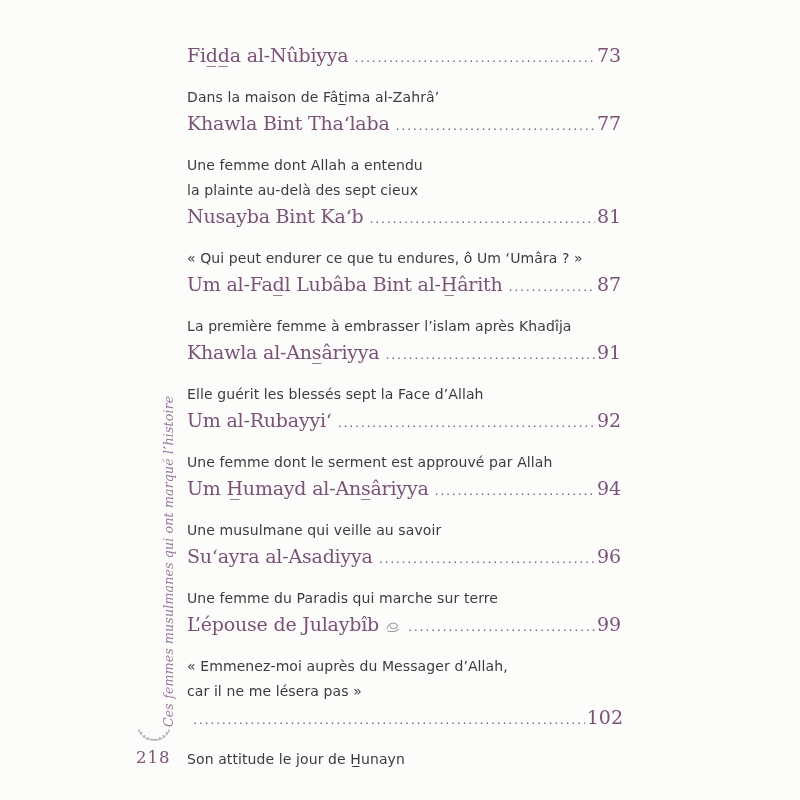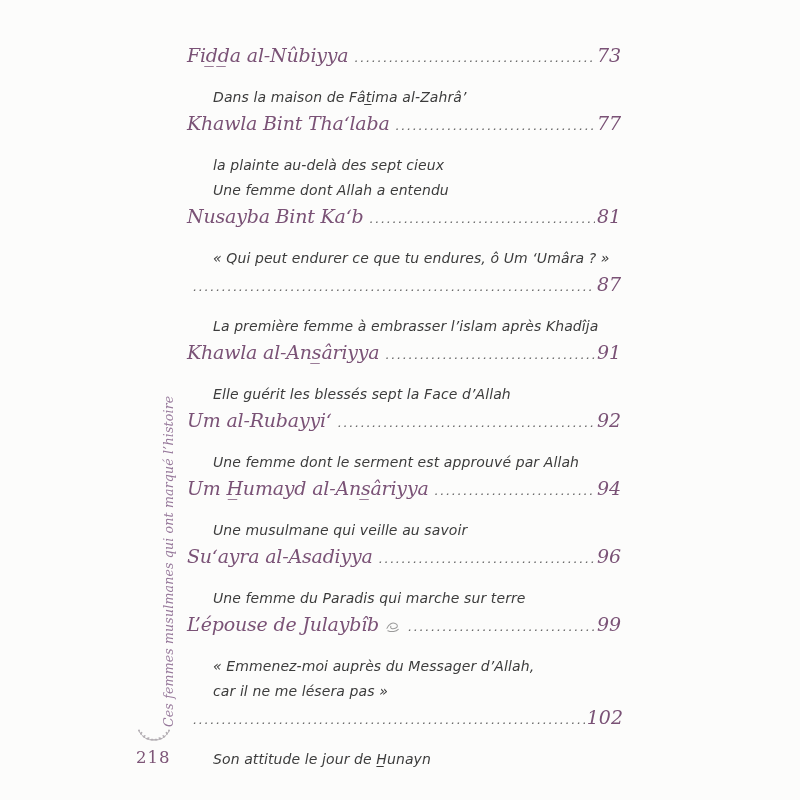--- a/index.html
+++ b/index.html
@@ -23,21 +23,21 @@
   .page{
     position:absolute; inset:0;
     background:var(--c-bg);
   }
   
   .toc{
     position:absolute;
     left:187px; top:44px;
     width:436px;
   }
-  .entry{ margin-bottom:2px;font-style:italic; }
+  .entry{ margin-bottom:2px; }
   .title-row{
     display:flex;
     align-items:baseline;
     line-height:22px;
     margin-bottom:16px;
   }
   .entry-title{
     font-family:"DejaVu Serif", serif;
     font-size:19px;
     letter-spacing:-0.2px;
@@ -61,21 +61,21 @@
     margin:0 2px 0 6px;
   }
   .pagenum{
     flex:0 0 auto;
     min-width:26px;
     font-family:"DejaVu Serif", serif;
     font-size:19px;
     color:var(--c-title);
     font-feature-settings:"onum" 1;
   }
-  .subtitle{ margin-left:26px; }
+  .subtitle{ }
   .subline{
     font-family:"DejaVu Sans", sans-serif;
     font-size:14px;
     line-height:25px;
     color:var(--c-subtitle);
     letter-spacing:0.1px;
   }
   
   .sidebar-title{
     position:absolute;
@@ -150,39 +150,40 @@
   </section>
 
   <section class="entry">
     <div class="title-row">
       <span class="entry-title">Khawla Bint Tha‘laba</span>
 
       <span class="dots">................................................................................................................................................................</span>
       <span class="pagenum">77</span>
     </div>
     <div class="subtitle">
+          <div class="subline">Une femme dont Allah a entendu</div>
           <div class="subline">la plainte au-delà des sept cieux</div>
-          <div class="subline">Une femme dont Allah a entendu</div>
         </div>
   </section>
 
   <section class="entry">
     <div class="title-row">
       <span class="entry-title">Nusayba Bint Ka‘b</span>
 
       <span class="dots">................................................................................................................................................................</span>
       <span class="pagenum">81</span>
     </div>
     <div class="subtitle">
           <div class="subline">« Qui peut endurer ce que tu endures, ô Um ‘Umâra ? »</div>
         </div>
   </section>
 
   <section class="entry">
     <div class="title-row">
+      <span class="entry-title">Um al-Fad̲l Lubâba Bint al-H̲ârith</span>
 
       <span class="dots">................................................................................................................................................................</span>
       <span class="pagenum">87</span>
     </div>
     <div class="subtitle">
           <div class="subline">La première femme à embrasser l’islam après Khadîja</div>
         </div>
   </section>
 
   <section class="entry">

